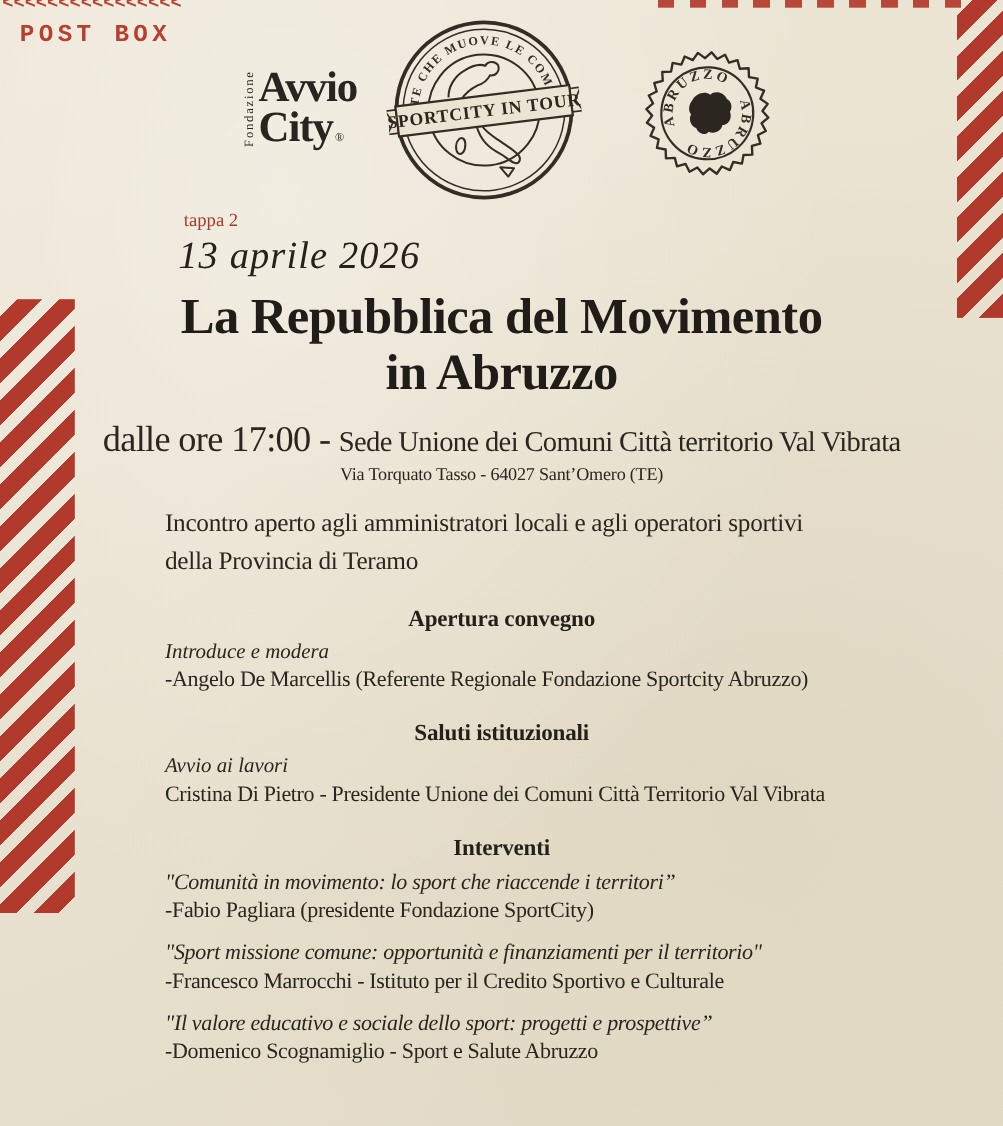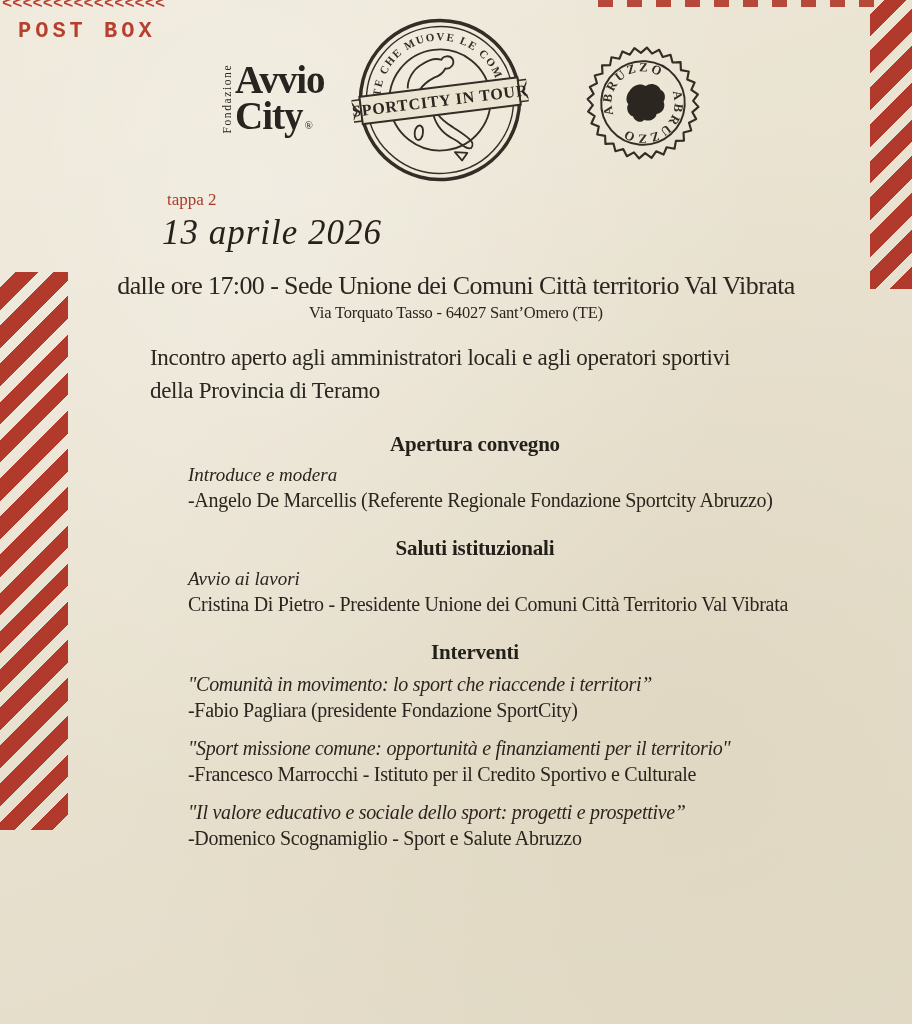--- a/index.html
+++ b/index.html
@@ -38,25 +38,25 @@
   
   .tour-stamp{position:absolute;left:352px;top:12px;width:176px;height:176px;transform:rotate(-7deg);}
   .abruzzo-stamp{position:absolute;left:584px;top:44px;width:118px;height:118px;transform:rotate(4deg);}
   
   .content{position:absolute;left:0;top:190px;width:912px;}
   .tappa{margin:0 0 0 167px;color:#a93b2b;font-size:17px;}
   .date{margin:3px 0 0 162px;font-style:italic;font-size:35px;letter-spacing:1px;color:#26211b;}
   .title{margin-top:10px;text-align:center;font-weight:bold;font-size:46px;
     line-height:1.1;color:#201c17;letter-spacing:-.5px;}
   .venue{margin-top:18px;text-align:center;color:#2b2620;letter-spacing:-.6px;white-space:nowrap;}
-  .venue .big{font-size:26px;}
+  .venue .big{font-size:33px;}
   .venue .rest{font-size:26px;}
   .address{text-align:center;font-size:16.5px;margin-top:2px;letter-spacing:-.2px;}
   .intro{margin:18px 0 18px 150px;width:665px;font-size:23px;line-height:1.45;letter-spacing:-.3px;}
-  .section{margin-top:24px;padding-left:38px;}
+  .section{margin-top:24px;}
   .section-heading{text-align:center;font-weight:bold;font-size:21px;color:#231f19;letter-spacing:-.2px;}
   .role{margin:7px 0 0 150px;font-style:italic;font-size:19px;}
   .line{margin:3px 0 0 150px;font-size:20px;letter-spacing:-.3px;}
   .talk{margin-top:15px;}
   .talk-title{margin:0 0 0 150px;font-style:italic;font-size:20px;letter-spacing:-.3px;}
   .talk-speaker{margin:3px 0 0 150px;font-size:20px;letter-spacing:-.3px;}
   svg text{font-family:"Liberation Serif","DejaVu Serif",serif;}
 </style>
 </head>
 <body>
@@ -119,20 +119,24 @@
           <textPath href="#abrBot" xlink:href="#abrBot" startOffset="50%" text-anchor="middle">ABRUZZO</textPath>
         </text>
       </g>
       <path transform="rotate(-8 60 60)" fill="#2b2620" d="M47,47 C51,41 59,39 64,43 C69,39 77,42 79,48 C83,50 84,56 81,60 C83,66 79,72 73,72 C72,77 65,80 60,77 C57,81 50,78 49,73 C44,71 42,64 45,60 C42,56 44,50 47,47 Z"></path>
     </svg>
   </div>
 
   <div class="content">
     <div class="tappa">tappa 2</div>
     <div class="date">13 aprile 2026</div>
+    <div class="title">
+      <div>La Repubblica del Movimento</div>
+      <div>in Abruzzo</div>
+    </div>
     <div class="venue">
       <span class="big">dalle ore 17:00 - </span><span class="rest">Sede Unione dei Comuni Città territorio Val Vibrata</span>
     </div>
     <div class="address">Via Torquato Tasso - 64027 Sant’Omero (TE)</div>
     <div class="intro">
       <div>Incontro aperto agli amministratori locali e agli operatori sportivi</div>
       <div>della Provincia di Teramo</div>
     </div>
 
     <div class="section">

